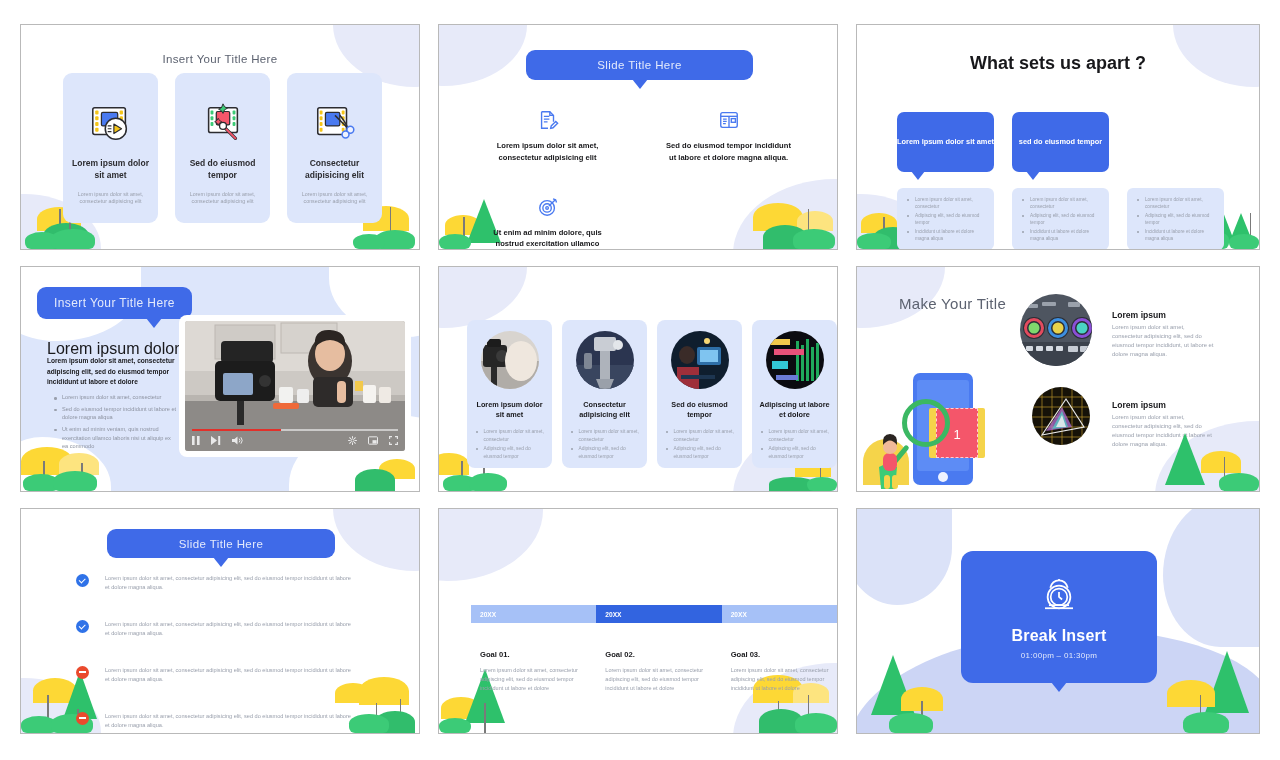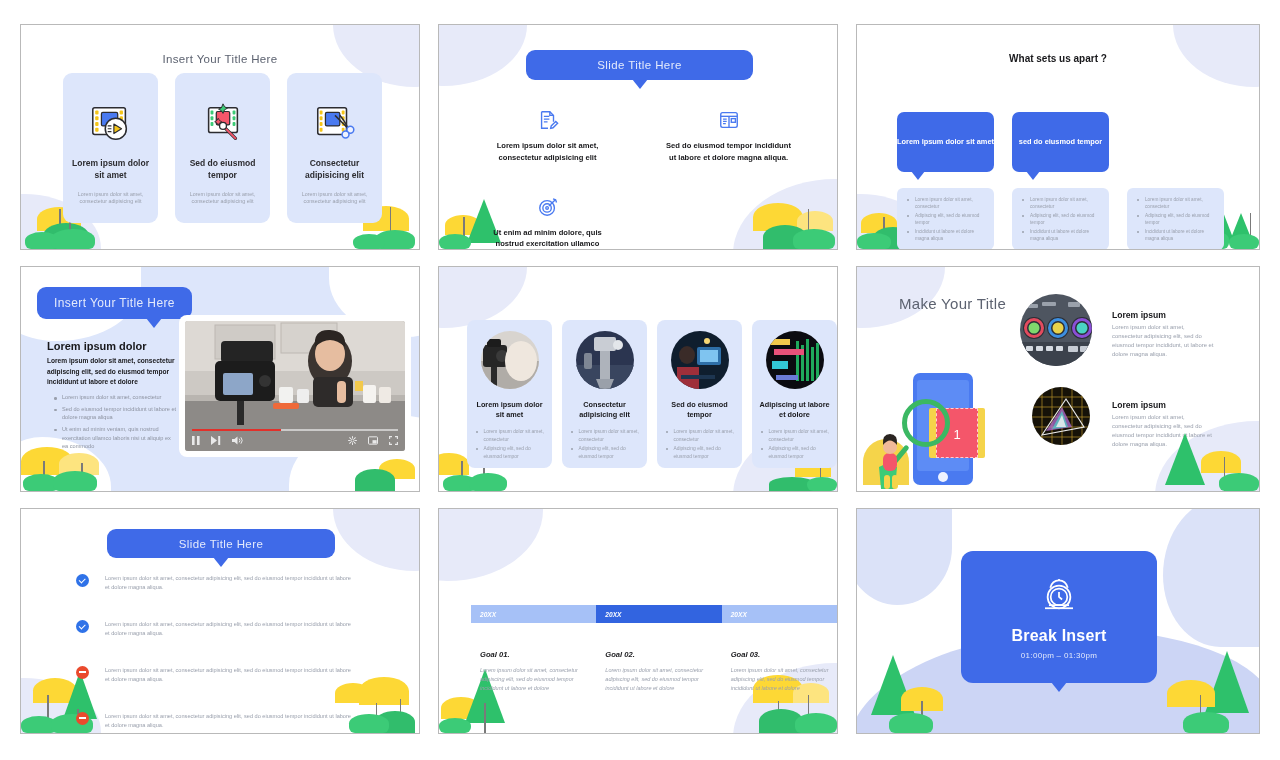--- a/index.html
+++ b/index.html
@@ -56,21 +56,21 @@
   .bush { position: absolute; bottom: 0; background: #3ccb77; border-radius: 50% 50% 6px 6px; }
   .trunk { position: absolute; bottom: 0; width: 1.5px; background: #7a7a7a; }
   .mound { position: absolute; bottom: 0; background: #31bd6c; border-radius: 50% 50% 0 0; }
 
   
   .s-title-plain {
     text-align: center; color: #5c6270; font-size: 11.5px;
     letter-spacing: .35px; font-weight: 400;
   }
   .s-title-bold {
-    text-align: center; color: #18181b; font-size: 10px; font-weight: bold;
+    text-align: center; color: #18181b; font-size: 18px; font-weight: bold;
   }
   .bubble {
     position: relative; background: #3f6ae8; border-radius: 9px;
     color: rgba(255,255,255,.86); text-align: center;
     font-size: 11.5px; letter-spacing: .4px;
     display: flex; align-items: center; justify-content: center;
   }
   .bubble::after {
     content: ""; position: absolute; bottom: -9px; left: 50%;
     margin-left: -8px; width: 0; height: 0;
@@ -120,22 +120,22 @@
   .s3-low { position: absolute; top: 163px; left: 40px; display: flex; gap: 18px; }
   .s3-box { width: 97px; height: 62px; background: #dde6fb; border-radius: 6px;
             padding: 8px 7px 0 9px; }
   .s3-box li { font-size: 4.7px; color: #9aa0ad; line-height: 1.5; margin-bottom: 2px; }
   .s3-box li::before { top: 2.5px; width: 2px; height: 2px; }
 
   
   .s4-bg { position: absolute; inset: 0; background: #dde6fb; }
   .s4-bub { position: absolute; top: 20px; left: 16px; width: 155px; height: 32px;
             font-size: 12px; }
-  .s4-h { position: absolute; top: 73px; left: 26px; font-size: 11px;
-          font-weight: bold; color: #18181b; }
+  .s4-h { position: absolute; top: 73px; left: 26px; font-size: 16px;
+          font-weight: normal; color: #18181b; }
   .s4-sub { position: absolute; top: 89px; left: 26px; width: 130px;
             font-size: 6.6px; font-weight: bold; color: #18181b; line-height: 1.6; }
   .s4-ul { position: absolute; top: 126px; left: 32px; width: 124px; }
   .s4-ul li { font-size: 5.6px; color: #8d93a1; line-height: 1.55; margin-bottom: 3px; }
   .s4-player { position: absolute; top: 48px; left: 158px; width: 232px; height: 142px;
                background: #fff; border-radius: 8px; padding: 6px; }
   .s4-screen { position: relative; width: 100%; height: 100%; border-radius: 3px;
                overflow: hidden; background: linear-gradient(160deg,#cfcfcf,#9c9c9c 45%,#7d7d7d); }
   .s4-kitchen { position: absolute; inset: 0; }
   .s4-bar { position: absolute; left: 7px; right: 7px; bottom: 20px; height: 2px;
@@ -204,21 +204,21 @@
   .s7-ic.no::after { content:""; position: absolute; left: 3px; top: 5.6px;
         width: 7px; height: 1.8px; background: #fff; }
   .s7-tx { margin-left: 16px; font-size: 5.6px; color: #9aa0ad; line-height: 1.6; width: 252px; }
 
   
   .s8-bub { position: absolute; top: 30px; left: 13px; width: 155px; height: 35px;
             font-size: 12px; }
   .s8-table { position: absolute; top: 96px; left: 32px; right: -10px; display: flex; }
   .s8-th { height: 18px; display: flex; align-items: center; padding-left: 9px;
            font-size: 6.6px; font-weight: bold; color: #ffffff; }
-  .s8-col { flex: 1; font-style: italic; }
+  .s8-col { flex: 1; }
   .s8-th.light { background: #a6c1f7; }
   .s8-th.dark { background: #3264e0; }
   .s8-gt { margin-top: 27px; margin-left: 9px; font-size: 7.6px; font-weight: bold; color: #18181b; }
   .s8-gb { margin-top: 7px; margin-left: 9px; width: 108px; font-size: 5.5px;
            color: #9aa0ad; line-height: 1.6; }
 
   
   .s9-wave { position: absolute; left: -10px; bottom: -18px; width: 430px; height: 120px;
              background: #ccd5f5; border-radius: 55% 42% 0 0 / 100% 70% 0 0; }
   .s9-blobtl { position: absolute; left: -10px; top: -14px; width: 105px; height: 110px;

